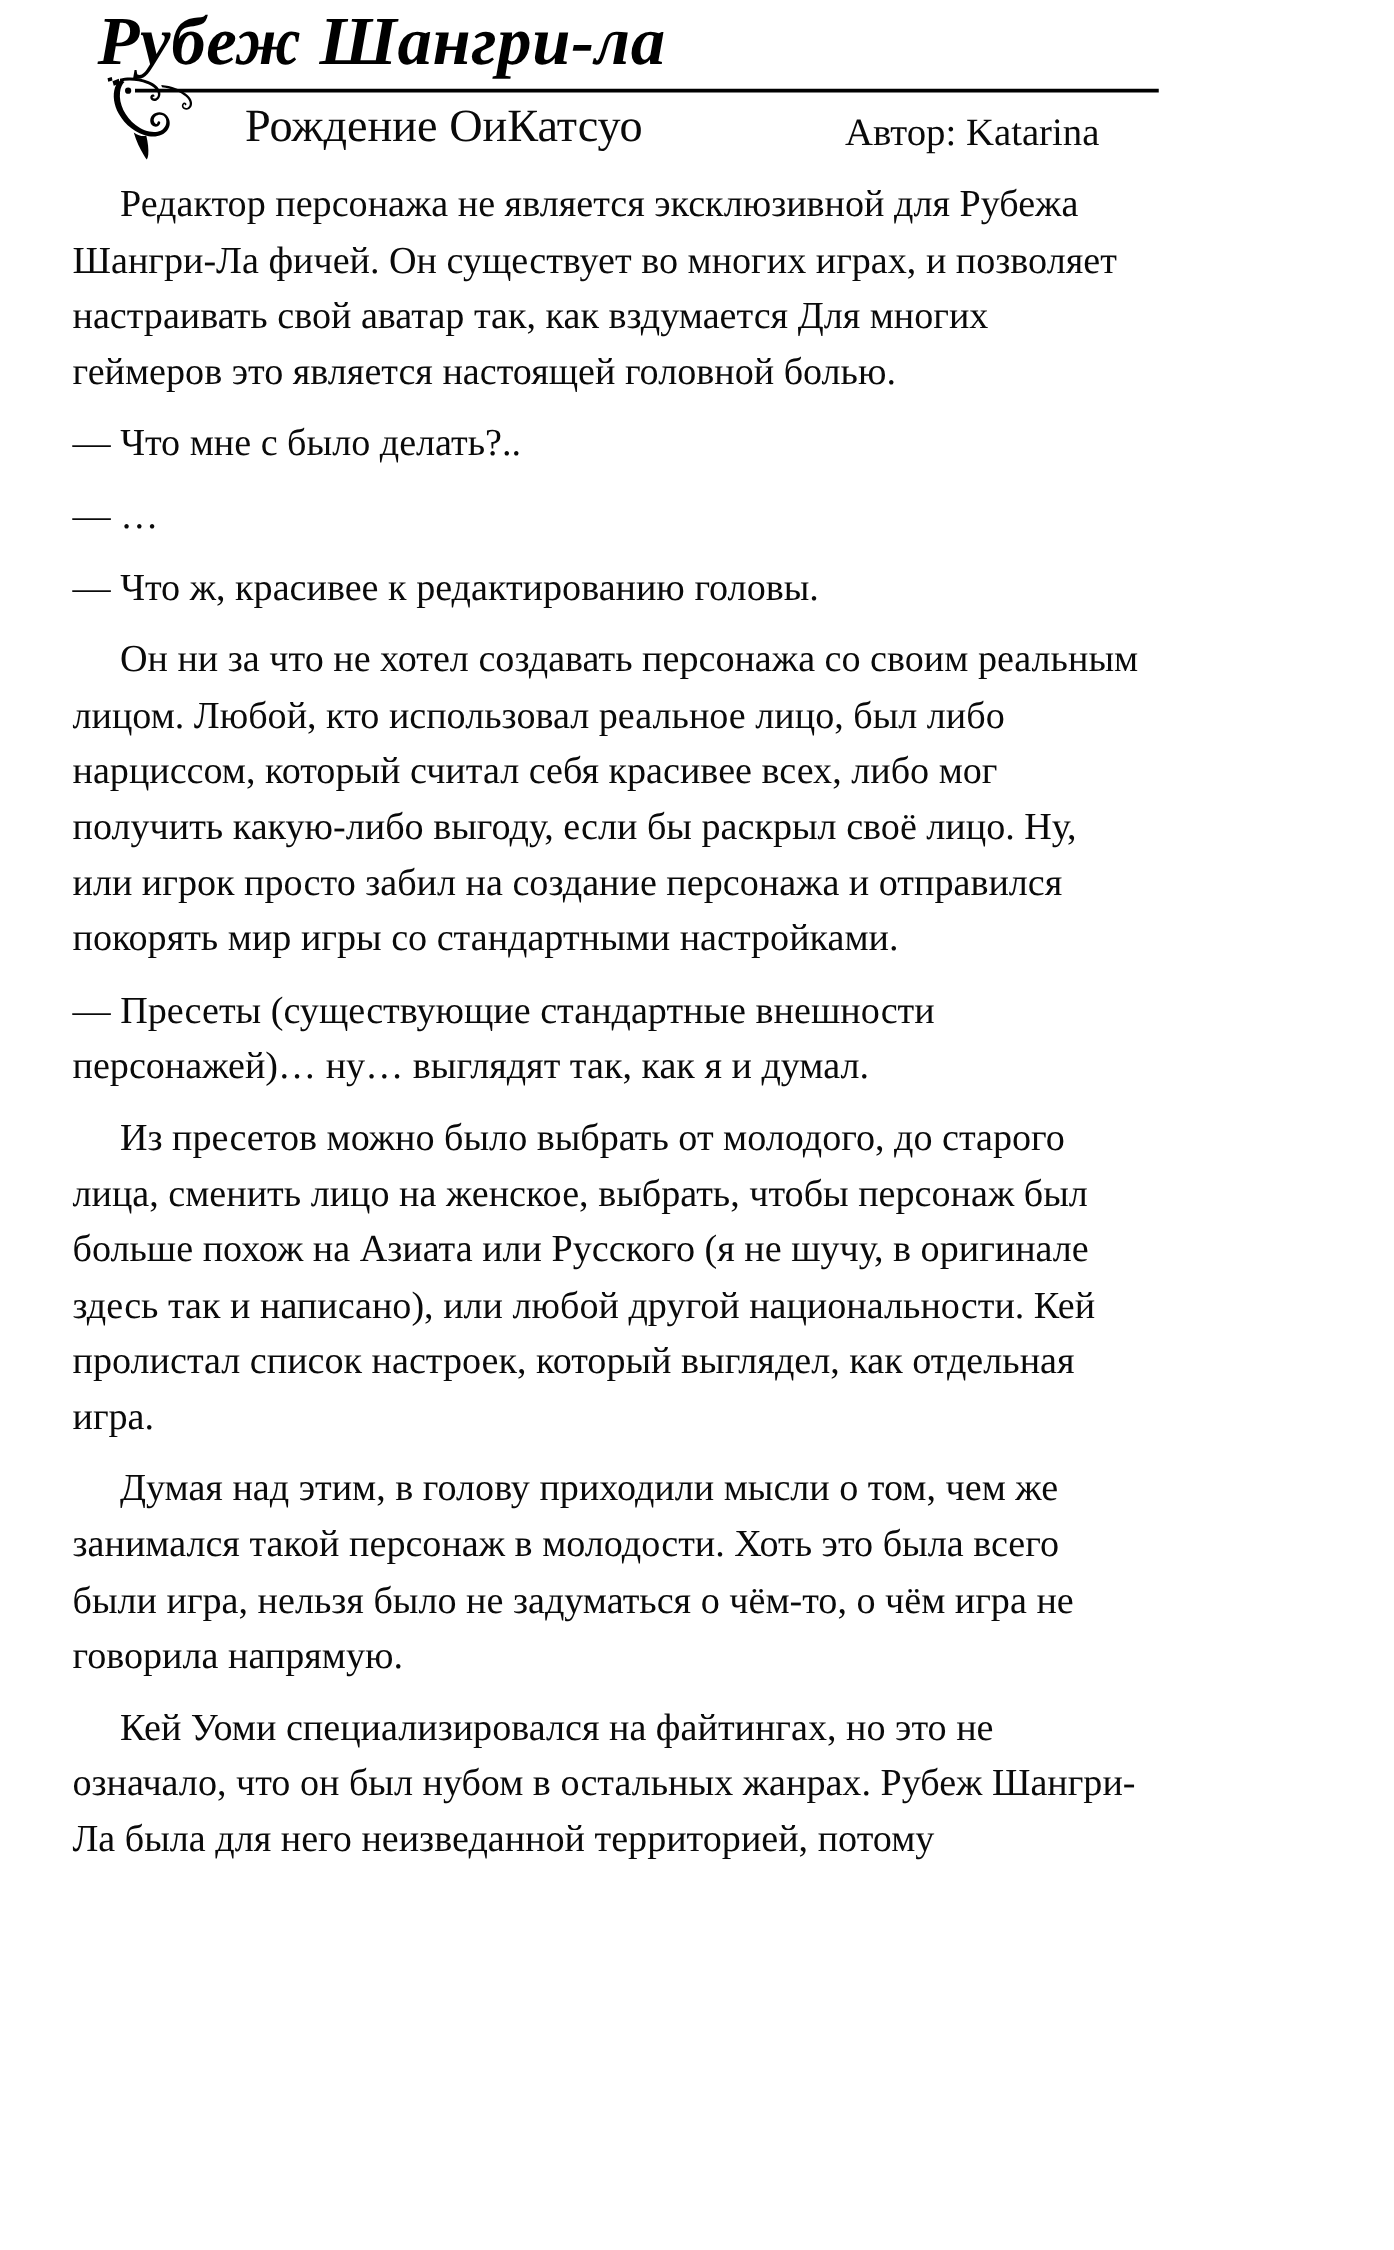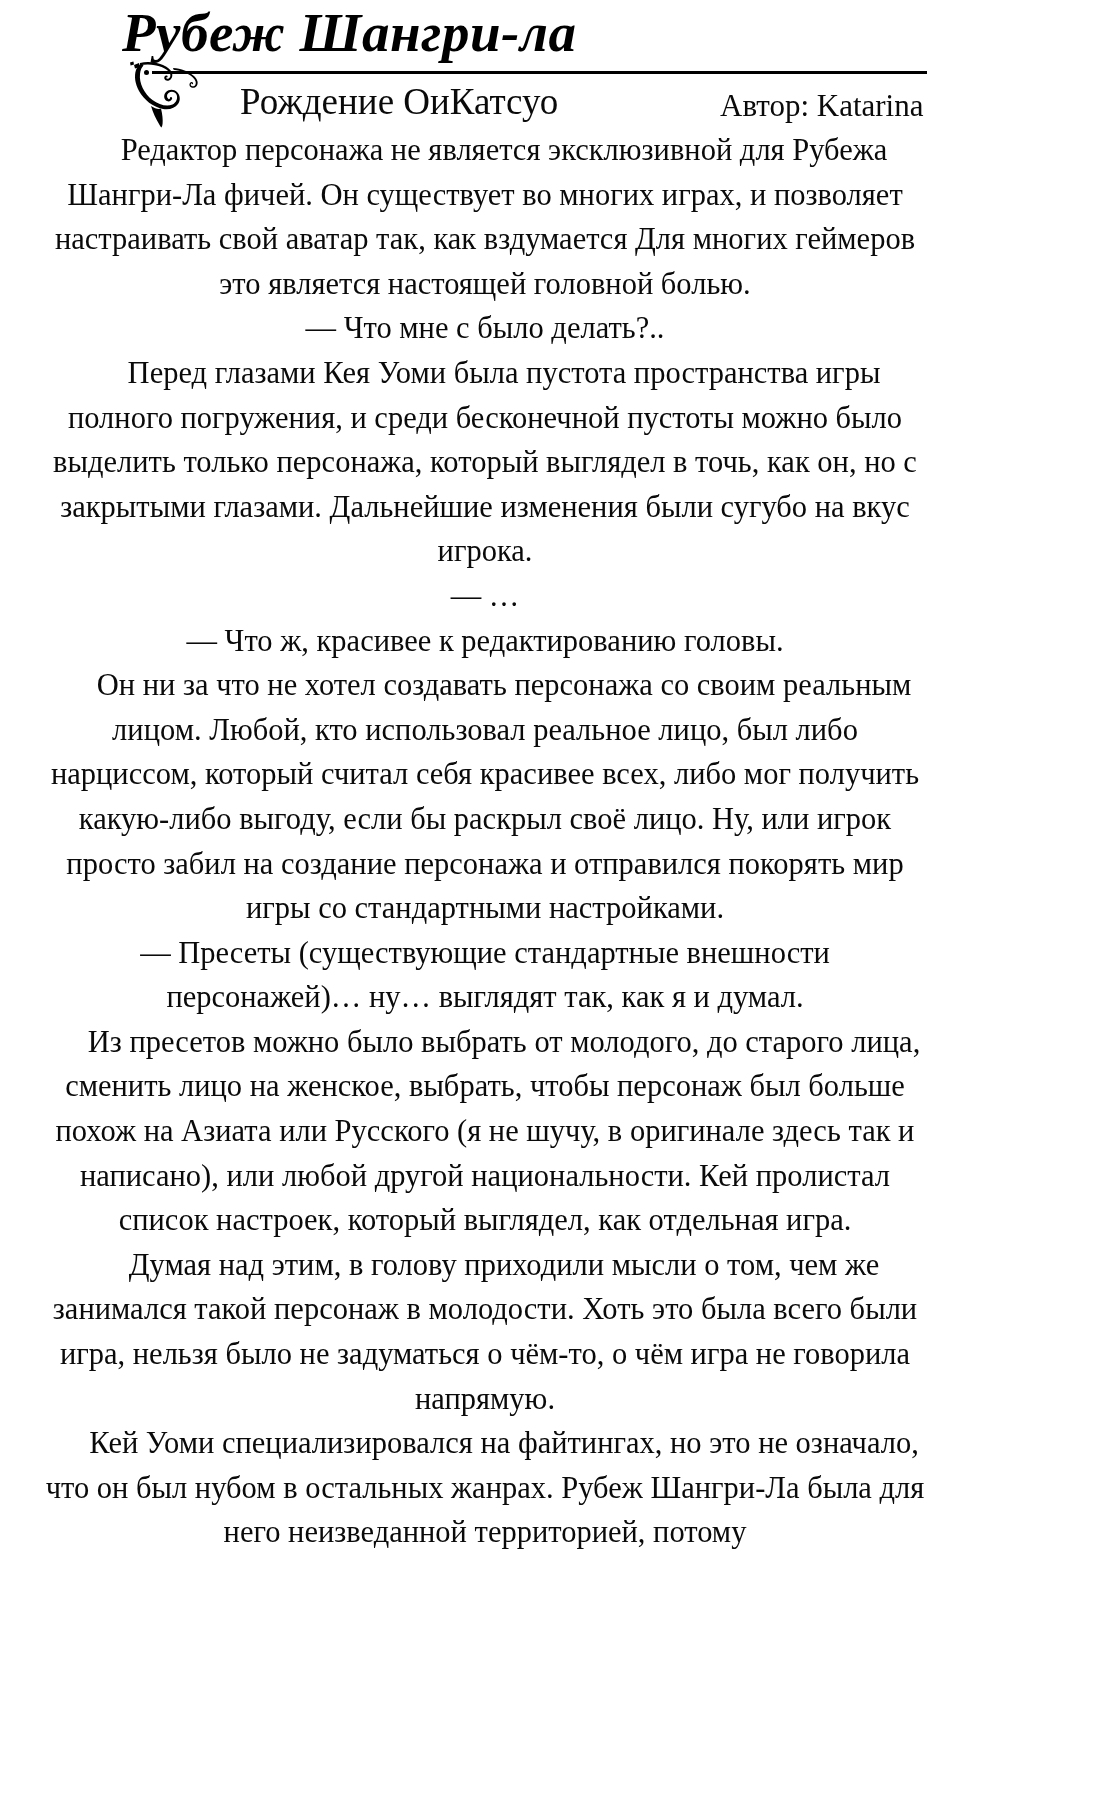--- a/index.html
+++ b/index.html
@@ -11,21 +11,20 @@
 
   .page {
     position: relative;
     width: 927px;
     height: 1800px;
     background: #ffffff;
     overflow: hidden;
     color: #0a0a0a;
     font-family: "Liberation Serif", "DejaVu Serif", serif;
     box-sizing: border-box;
-    padding-left: 44px;
   }
 
   
   .header {
     position: relative;
     padding: 0;
     height: 128px;
   }
 
   .title {
@@ -149,24 +148,23 @@
     width: 880px;
     font-size: 30.5px;
     line-height: 44.6px;
     text-align: left;
     font-family: "Liberation Serif", "DejaVu Serif", serif;
     font-stretch: condensed;
     transform-origin: left top;
   }
 
   .body-text p {
-    margin: 0;
+    margin: 13px;
     padding: 0;
     white-space: pre-wrap;
-    text-align: center;
   }
 
   .p-indent { text-indent: 38px; }
   .p-dash   { text-indent: 0; }
 </style>
 </head>
 <body>
 
 <div class="page">
 
@@ -197,21 +195,20 @@
     <div class="subhead">
       <div class="subhead-chapter">Рождение ОиКатсуо</div>
       <div class="subhead-author">Автор: Katarina</div>
     </div>
 
   </div>
 
   <div class="body-text">
       <p class="p-indent">Редактор персонажа не является эксклюзивной для Рубежа Шангри-Ла фичей. Он существует во многих играх, и позволяет настраивать свой аватар так, как вздумается Для многих геймеров это является настоящей головной болью.</p>
       <p class="p-dash">— Что мне с было делать?..</p>
-      <p class="p-indent">Перед глазами Кея Уоми была пустота пространства игры полного погружения, и среди бесконечной пустоты можно было выделить только персонажа, который выглядел в точь, как он, но с закрытыми глазами. Дальнейшие изменения были сугубо на вкус игрока.</p>
       <p class="p-dash">— …</p>
       <p class="p-dash">— Что ж, красивее к редактированию головы.</p>
       <p class="p-indent">Он ни за что не хотел создавать персонажа со своим реальным лицом. Любой, кто использовал реальное лицо, был либо нарциссом, который считал себя красивее всех, либо мог получить какую-либо выгоду, если бы раскрыл своё лицо. Ну, или игрок просто забил на создание персонажа и отправился покорять мир игры со стандартными настройками.</p>
       <p class="p-dash">— Пресеты (существующие стандартные внешности персонажей)… ну… выглядят так, как я и думал.</p>
       <p class="p-indent">Из пресетов можно было выбрать от молодого, до старого лица, сменить лицо на женское, выбрать, чтобы персонаж был больше похож на Азиата или Русского (я не шучу, в оригинале здесь так и написано), или любой другой национальности. Кей пролистал список настроек, который выглядел, как отдельная игра.</p>
       <p class="p-indent">Думая над этим, в голову приходили мысли о том, чем же занимался такой персонаж в молодости. Хоть это была всего были игра, нельзя было не задуматься о чём-то, о чём игра не говорила напрямую.</p>
       <p class="p-indent">Кей Уоми специализировался на файтингах, но это не означало, что он был нубом в остальных жанрах. Рубеж Шангри-Ла была для него неизведанной территорией, потому</p>
     </div>
 
 </div>

